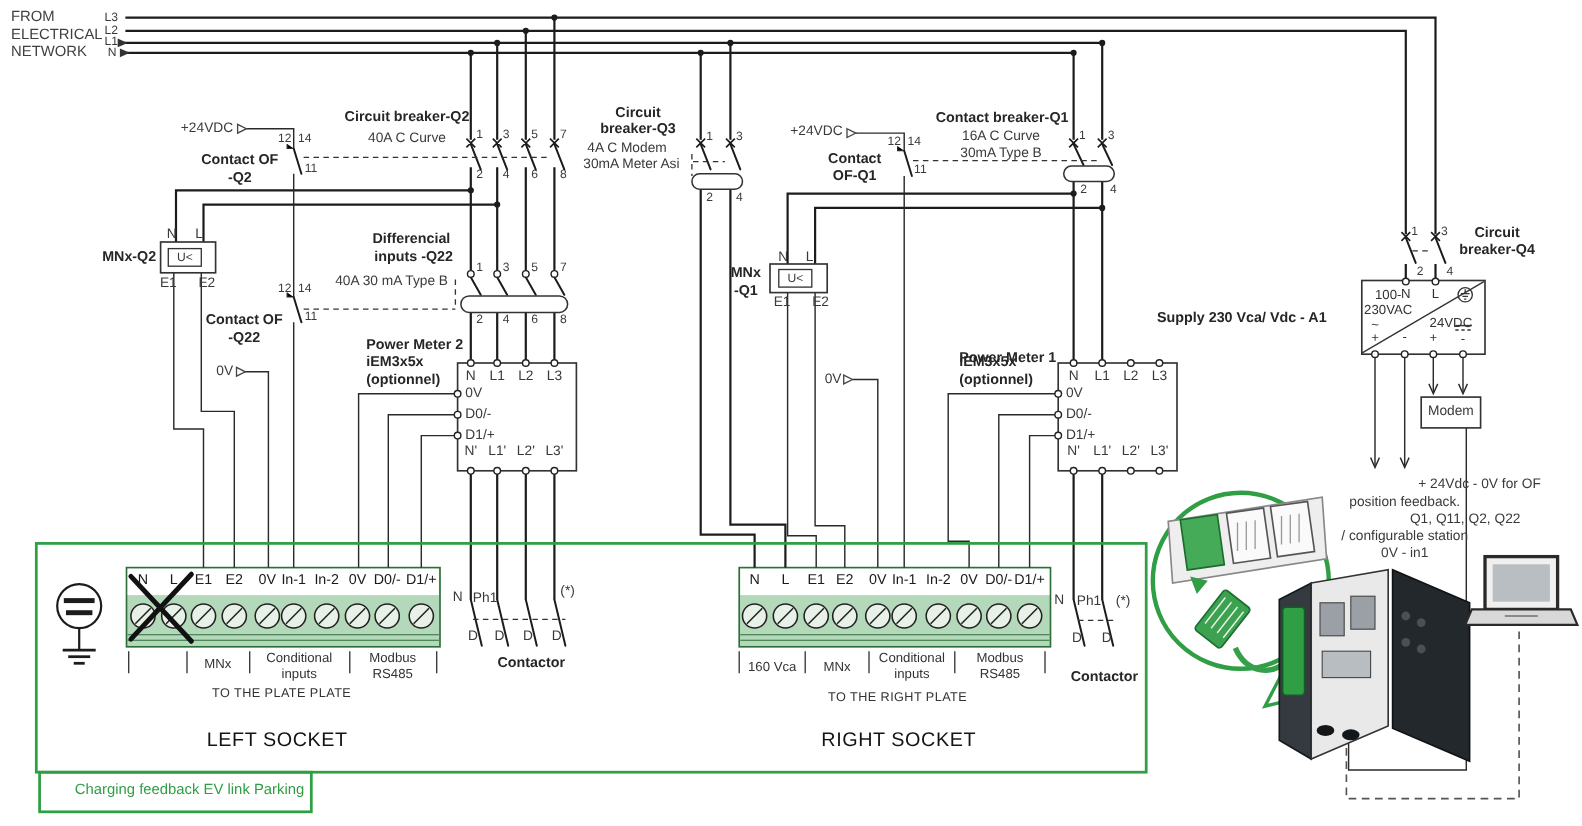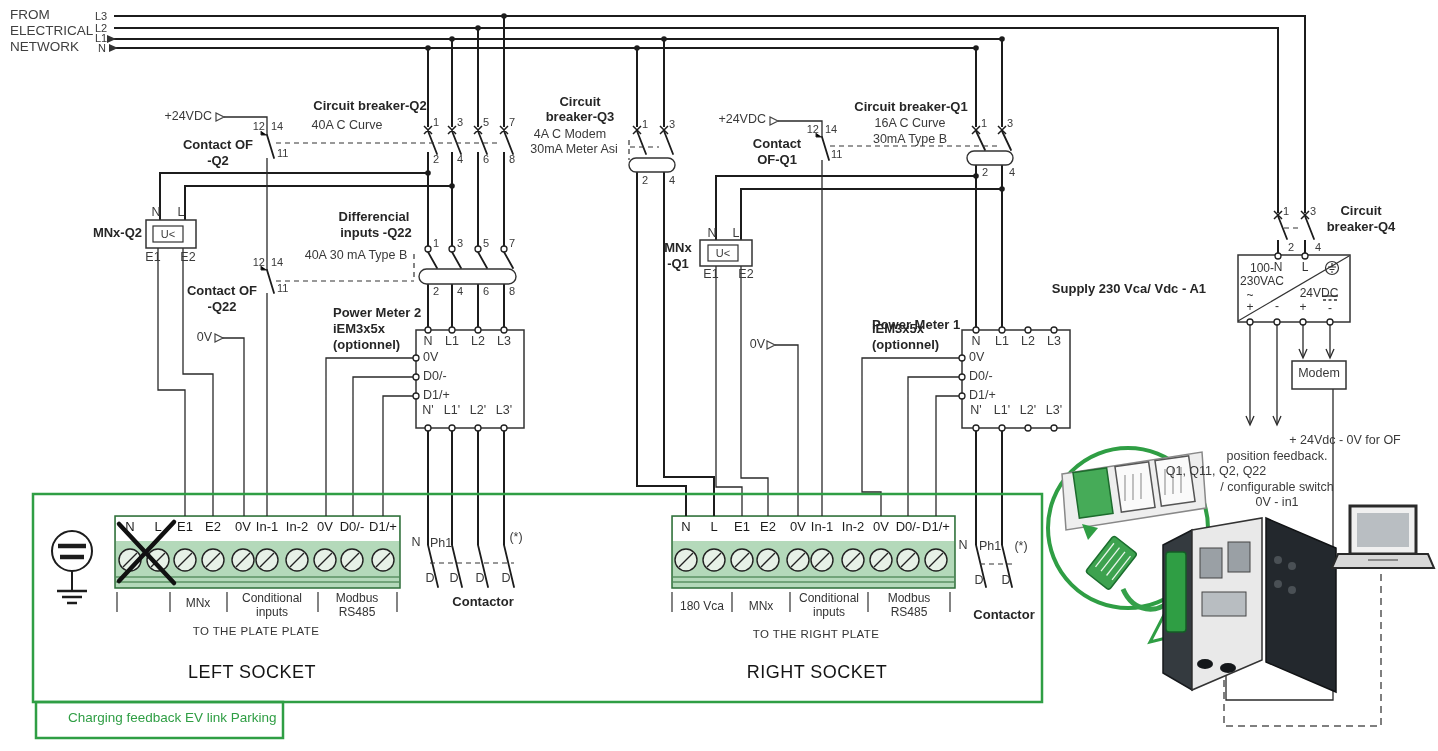--- a/index.html
+++ b/index.html
@@ -300,21 +300,21 @@
 
 <span class="t hd" style="left:10px;top:8px">FROM</span>
 <span class="t hd" style="left:10px;top:24px">ELECTRICAL</span>
 <span class="t hd" style="left:10px;top:40px">NETWORK</span>
 <span class="t s" style="left:95px;top:10px">L3</span>
 <span class="t s" style="left:95px;top:22px">L2</span>
 <span class="t s" style="left:95px;top:32px">L1</span>
 <span class="t s" style="left:98px;top:42px">N</span>
 
 <span class="t b c" style="left:370px;top:99px">Circuit breaker-Q2</span>
-<span class="t c" style="left:347px;top:119px">40A  C Curve</span>
+<span class="t c" style="left:370px;top:119px">40A  C Curve</span>
 <span class="t s" style="left:433px;top:116px">1</span>
 <span class="t s" style="left:457px;top:116px">3</span>
 <span class="t s" style="left:483px;top:116px">5</span>
 <span class="t s" style="left:509px;top:116px">7</span>
 <span class="t s" style="left:433px;top:153px">2</span>
 <span class="t s" style="left:457px;top:153px">4</span>
 <span class="t s" style="left:483px;top:153px">6</span>
 <span class="t s" style="left:509px;top:153px">8</span>
 
 <span class="t r" style="left:212px;top:110px">+24VDC</span>
@@ -383,21 +383,21 @@
 <span class="t s" style="left:831px;top:148px">11</span>
 
 <span class="t b c" style="left:678px;top:241px">MNx</span>
 <span class="t b c" style="left:678px;top:257px">-Q1</span>
 <span class="t c" style="left:712px;top:227px">N</span>
 <span class="t c" style="left:736px;top:227px">L</span>
 <span class="t s c" style="left:723px;top:247px">U&lt;</span>
 <span class="t c" style="left:711px;top:268px">E1</span>
 <span class="t c" style="left:746px;top:268px">E2</span>
 
-<span class="t b c" style="left:911px;top:100px">Circuit breaker-Q1</span>
+<span class="t b c" style="left:911px;top:100px">Contact breaker-Q1</span>
 <span class="t c" style="left:910px;top:117px">16A  C Curve</span>
 <span class="t c" style="left:910px;top:133px">30mA Type B</span>
 <span class="t s" style="left:981px;top:117px">1</span>
 <span class="t s" style="left:1007px;top:117px">3</span>
 <span class="t s" style="left:982px;top:166px">2</span>
 <span class="t s" style="left:1009px;top:166px">4</span>
 
 <span class="t r" style="left:765px;top:338px">0V</span>
 
 <span class="t b" style="left:872px;top:318px">Power Meter 1</span>
@@ -431,22 +431,22 @@
 <span class="t sym c" style="left:1250px;top:289px">~</span>
 <span class="t sym c" style="left:1250px;top:301px">+</span>
 <span class="t sym c" style="left:1277px;top:300px">-</span>
 <span class="t sym c" style="left:1303px;top:301px">+</span>
 <span class="t sym c" style="left:1330px;top:302px">-</span>
 
 <span class="t c" style="left:1319px;top:367px">Modem</span>
 
 <span class="t c" style="left:1345px;top:434px">+ 24Vdc - 0V for OF</span>
 <span class="t c" style="left:1277px;top:450px">position feedback.</span>
-<span class="t c" style="left:1216px;top:465px">Q1, Q11, Q2, Q22</span>
-<span class="t c" style="left:1277px;top:481px">/ configurable switch</span>
+<span class="t c" style="left:1332px;top:465px">Q1, Q11, Q2, Q22</span>
+<span class="t c" style="left:1277px;top:481px">/ configurable station</span>
 <span class="t c" style="left:1277px;top:496px">0V - in1</span>
 
 <span class="t term c" style="left:130px;top:520px">N</span>
 <span class="t term c" style="left:158px;top:520px">L</span>
 <span class="t term c" style="left:185px;top:520px">E1</span>
 <span class="t term c" style="left:213px;top:520px">E2</span>
 <span class="t term c" style="left:243px;top:520px">0V</span>
 <span class="t term c" style="left:267px;top:520px">In-1</span>
 <span class="t term c" style="left:297px;top:520px">In-2</span>
 <span class="t term c" style="left:325px;top:520px">0V</span>
@@ -472,21 +472,21 @@
 <span class="t term c" style="left:686px;top:520px">N</span>
 <span class="t term c" style="left:714px;top:520px">L</span>
 <span class="t term c" style="left:742px;top:520px">E1</span>
 <span class="t term c" style="left:768px;top:520px">E2</span>
 <span class="t term c" style="left:798px;top:520px">0V</span>
 <span class="t term c" style="left:822px;top:520px">In-1</span>
 <span class="t term c" style="left:853px;top:520px">In-2</span>
 <span class="t term c" style="left:881px;top:520px">0V</span>
 <span class="t term c" style="left:908px;top:520px">D0/-</span>
 <span class="t term c" style="left:936px;top:520px">D1/+</span>
-<span class="t grp c" style="left:702px;top:600px">180 Vca</span>
+<span class="t grp c" style="left:702px;top:600px">160 Vca</span>
 <span class="t grp c" style="left:761px;top:600px">MNx</span>
 <span class="t grp c" style="left:829px;top:592px">Conditional</span>
 <span class="t grp c" style="left:829px;top:606px">inputs</span>
 <span class="t grp c" style="left:909px;top:592px">Modbus</span>
 <span class="t grp c" style="left:909px;top:606px">RS485</span>
 <span class="t plate c" style="left:816px;top:628px">TO THE RIGHT PLATE</span>
 <span class="t big c" style="left:817px;top:663px">RIGHT SOCKET</span>
 
 <span class="t c" style="left:963px;top:539px">N</span>
 <span class="t c" style="left:990px;top:540px">Ph1</span>

